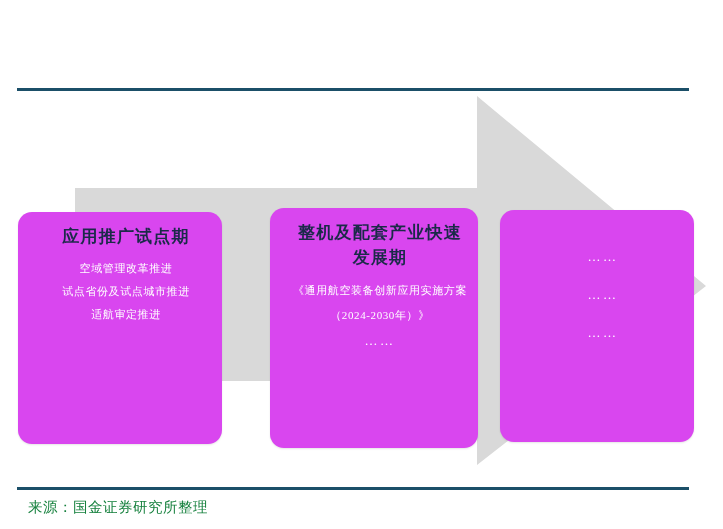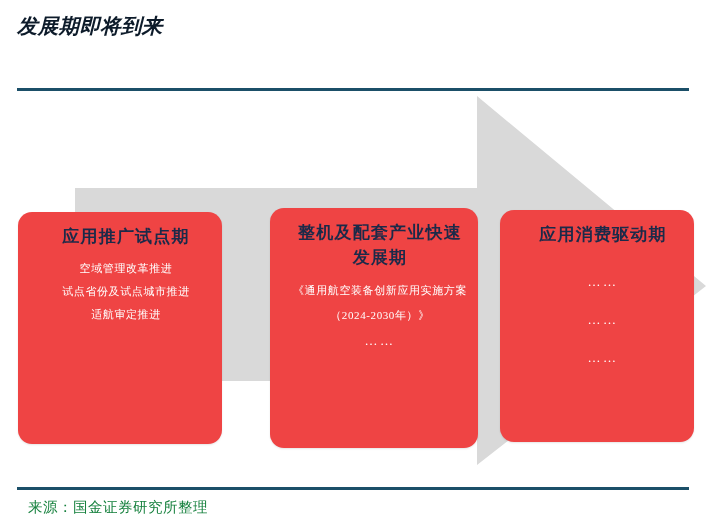--- a/index.html
+++ b/index.html
@@ -53,21 +53,21 @@
     position: absolute;
     left: 0;
     top: 0;
     width: 723px;
     height: 390px;
   }
 
   
   .stage-box {
     position: absolute;
-    background: #ef4444;
+    background: #d946ef;
     border-radius: 14px;
     box-sizing: border-box;
     padding: 12px 8px 10px 20px;
     text-align: center;
     box-shadow: 0 1px 2px rgba(0,0,0,0.10);
   }
   .stage-title {
     font-family: "Liberation Serif", "DejaVu Serif", serif;
     font-weight: bold;
     font-size: 17px;
@@ -115,21 +115,20 @@
     font-family: "Liberation Serif", "DejaVu Serif", serif;
     font-size: 14.5px;
     color: #15803d;
     letter-spacing: 0.5px;
   }
 </style>
 </head>
 <body>
 
 <div id="figure-header">
-  <div class="title-line">发展期即将到来</div>
 </div>
 <div id="header-rule"></div>
 
 <div id="diagram">
 
   <svg id="arrow-svg" viewBox="0 0 723 390" preserveAspectRatio="none">
     <polygon points="75,98 477,98 477,6 706,196 477,375 477,291 75,291" fill="#D9D9D9"></polygon>
   </svg>
 
   <div class="stage-box" id="stage-box-0">
@@ -143,21 +142,20 @@
 
   <div class="stage-box" id="stage-box-1">
     <div class="stage-title">整机及配套产业快速发展期</div>
     <div class="stage-body">
       <div class="stage-line">《通用航空装备创新应用实施方案（2024-2030年）》</div>
       <div class="stage-line dots">……</div>
     </div>
   </div>
 
   <div class="stage-box" id="stage-box-2">
-    <div class="stage-title">应用消费驱动期</div>
     <div class="stage-body">
       <div class="stage-line dots">……</div>
       <div class="stage-line dots">……</div>
       <div class="stage-line dots">……</div>
     </div>
   </div>
 
 </div>
 
 <div id="footer-rule"></div>

